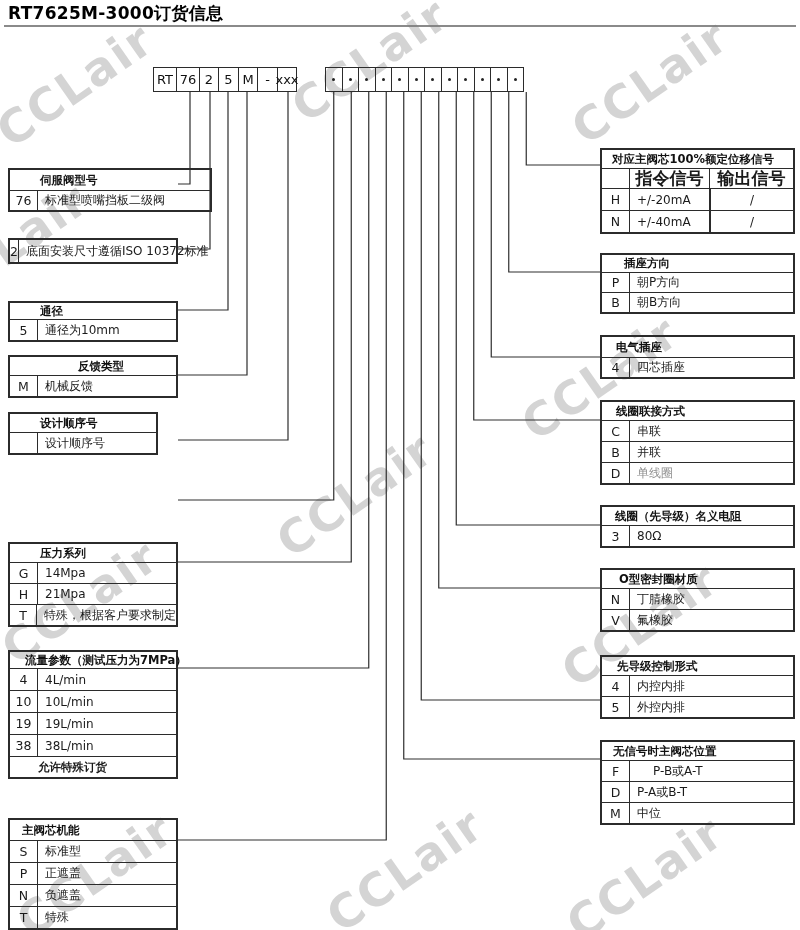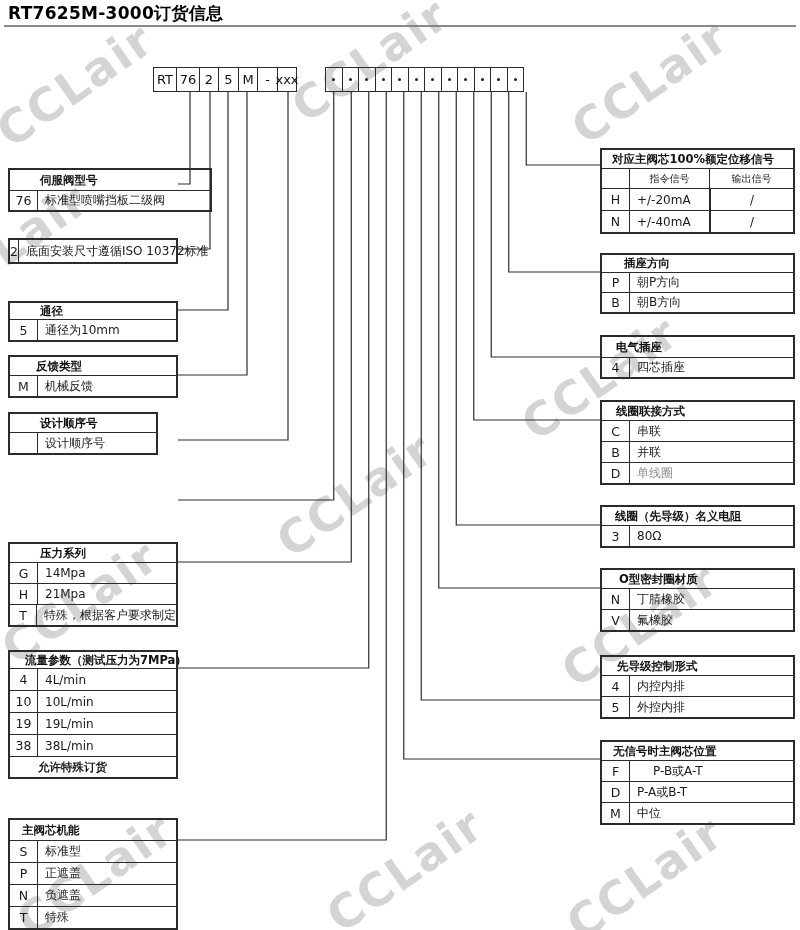--- a/index.html
+++ b/index.html
@@ -19,21 +19,21 @@
   .t-header{box-sizing:border-box;display:flex;align-items:center;font-weight:bold;font-size:11.5px;
             white-space:nowrap;overflow:visible;color:#111;}
   .t-row{box-sizing:border-box;display:flex;border-top:1px solid #2b2b2b;font-size:12px;}
   .t-key{box-sizing:border-box;border-right:1px solid #2b2b2b;display:flex;align-items:center;
          justify-content:center;font-size:12.5px;}
   .t-val{box-sizing:border-box;display:flex;align-items:center;padding-left:7px;white-space:nowrap;}
   .t-val2{box-sizing:border-box;border-left:1px solid #2b2b2b;display:flex;align-items:center;justify-content:center;}
   .t-footer{box-sizing:border-box;border-top:1px solid #2b2b2b;display:flex;align-items:center;
             padding-left:28px;font-size:11.5px;font-weight:bold;}
   .muted{color:#8f8f8f;}
-  .sub .t-val,.sub .t-val2{justify-content:center;padding-left:0;font-weight:normal;font-size:10px;}
+  .sub .t-val,.sub .t-val2{justify-content:center;padding-left:0;font-weight:bold;font-size:17px;}
 </style>
 </head>
 <body>
 
 <div id="page">
   <div class="title">RT7625M-3000订货信息</div>
   <div class="rule"></div>
 <div class="wm" style="left: 75px; top: 85px;">CCLair</div>
     <div class="wm" style="left: 370px; top: 60px;">CCLair</div>
     <div class="wm" style="left: 650px; top: 82px;">CCLair</div>
@@ -129,21 +129,21 @@
     <div class="otable" style="left: 8px; top: 292px; width: 170px; margin-top: 9px;">
       <div class="t-header" style="height: 16px; padding-left: 30px;">
         <span>通径</span>
       </div>
       <div class="t-row" style="height: 21px;">
         <div class="t-key" style="width: 28px;">5</div>
         <div class="t-val" style="flex: 1 1 0%;">通径为10mm</div>
       </div>
     </div>
     <div class="otable" style="left: 8px; top: 355px; width: 170px;">
-      <div class="t-header" style="height: 18px; padding-left: 26px;">
+      <div class="t-header" style="height: 18px; padding-left: 16px; justify-content: center;">
         <span>反馈类型</span>
       </div>
       <div class="t-row" style="height: 21px;">
         <div class="t-key" style="width: 28px;">M</div>
         <div class="t-val" style="flex: 1 1 0%;">机械反馈</div>
       </div>
     </div>
     <div class="otable" style="left: 8px; top: 412px; width: 150px;">
       <div class="t-header" style="height: 18px; padding-left: 30px;">
         <span>设计顺序号</span>

